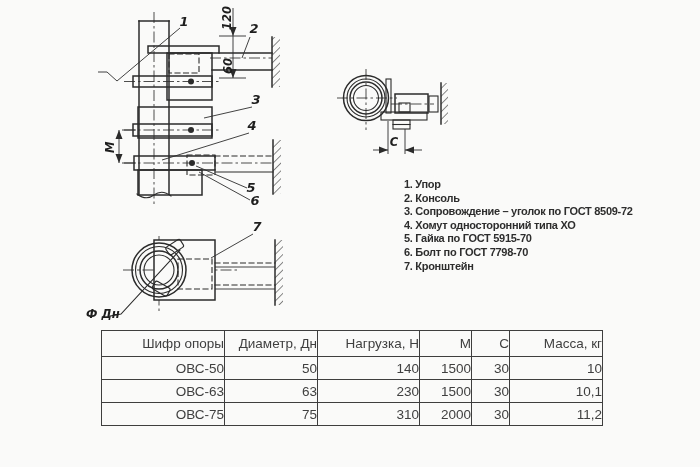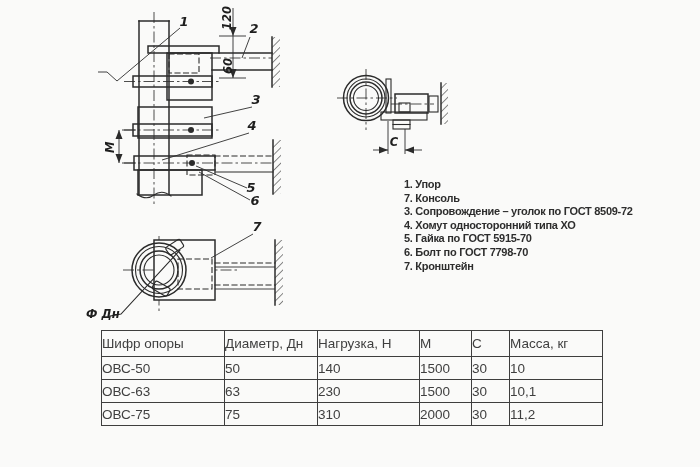--- a/index.html
+++ b/index.html
@@ -29,21 +29,21 @@
     line-height:13.6px;white-space:nowrap;
   }
 
   
   .spec-table{
     position:absolute;left:101px;top:330px;
     border-collapse:collapse;table-layout:fixed;
     color:#3f3f3f;font-size:13.5px;
   }
   .spec-table th,.spec-table td{
-    border:1.5px solid #3e3e3e;text-align:left;vertical-align:middle;
+    border:1.5px solid #3e3e3e;text-align:right;vertical-align:middle;
     padding:0;font-weight:400;overflow:hidden;white-space:nowrap;
   }
   .spec-table thead tr{height:26px;}
   .spec-table tbody tr{height:23px;}
 </style>
 </head>
 <body>
 
 <div class="page">
 
@@ -236,21 +236,21 @@
         <line class="thin" x1="405" y1="150" x2="422" y2="150"></line>
         <polygon class="fillc" points="388,150 379,146.5 379,153.5"></polygon>
         <polygon class="fillc" points="405,150 414,146.5 414,153.5"></polygon>
         <text class="dim" text-anchor="middle" x="394" y="146">С</text>
       </g>
     </g>
   </svg>
 
   <div class="legend">
     <div class="legend-item">1. Упор</div>
-    <div class="legend-item">7. Консоль</div>
+    <div class="legend-item">2. Консоль</div>
     <div class="legend-item">3. Сопровождение – уголок по ГОСТ 8509-72</div>
     <div class="legend-item">4. Хомут односторонний типа ХО</div>
     <div class="legend-item">5. Гайка по ГОСТ 5915-70</div>
     <div class="legend-item">6. Болт по ГОСТ 7798-70</div>
     <div class="legend-item">7. Кронштейн</div>
   </div>
 
   <table class="spec-table">
     <colgroup>
       <col style="width:123px">

